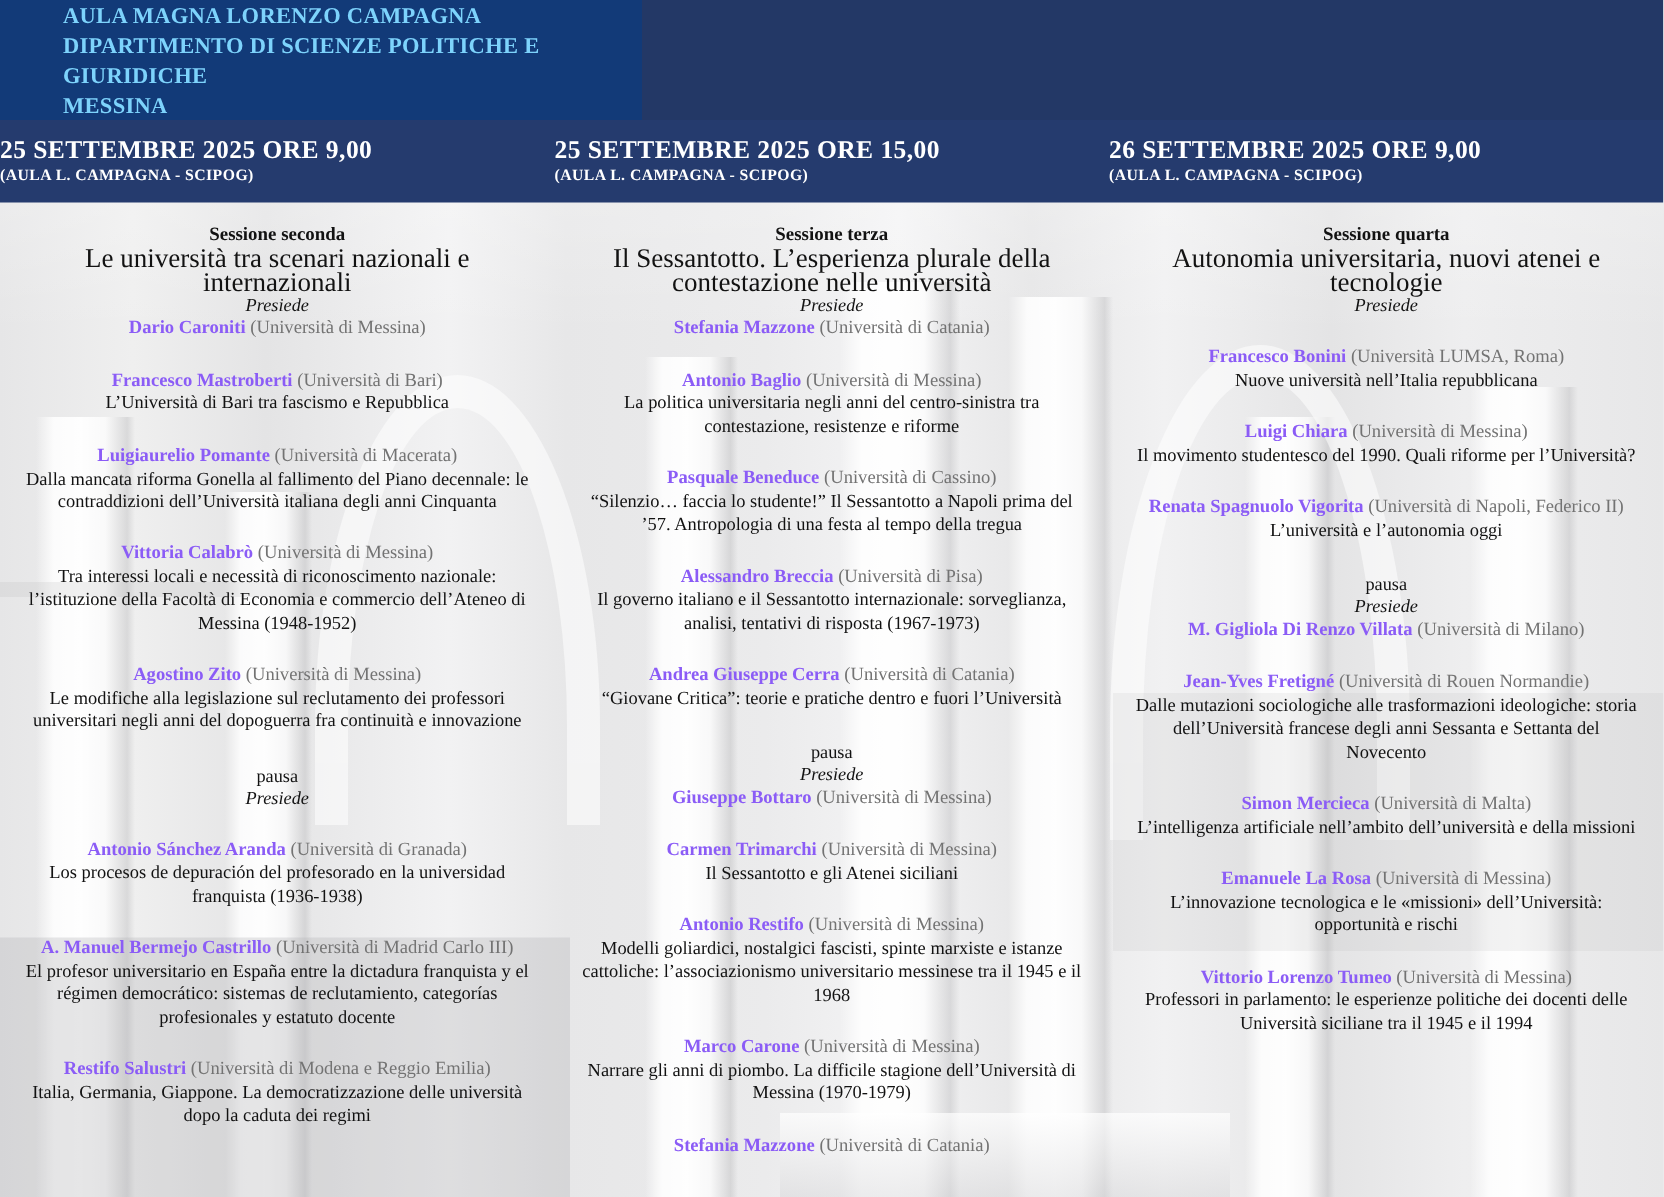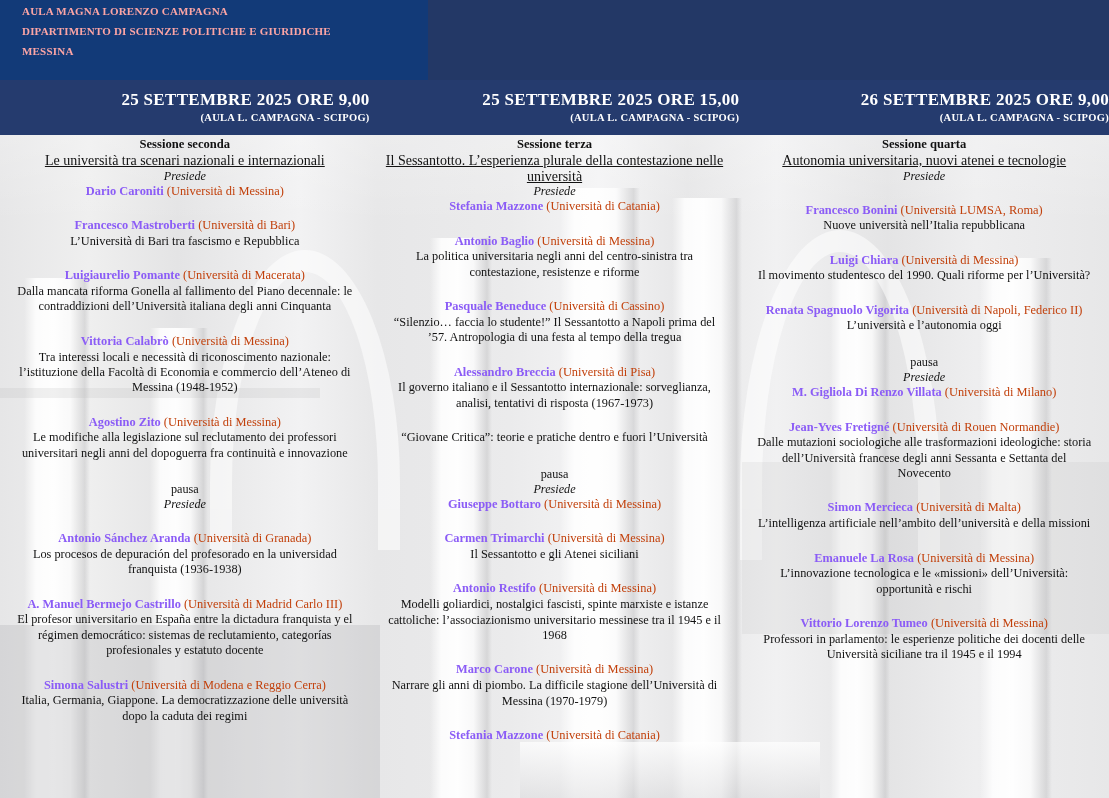--- a/index.html
+++ b/index.html
@@ -80,25 +80,26 @@
   #venue-box {
     position: absolute;
     left: 0; top: 0;
     width: 428px; height: 80px;
     background: #123a78;
     z-index: 3;
   }
 
   #venue-box .lines {
     padding: 1px 0 0 22px;
-    color: #fca5a5;
-    font-weight: bold;
-    font-size: 11px;
+    color: #7dd3fc;
+    font-weight: bold;
+    font-size: 15px;
     letter-spacing: .2px;
     line-height: 20px;
+    margin-left: 20px;
   }
 
   #header-band {
     position: absolute;
     left: 428px; top: 0;
     width: 681px; height: 80px;
     background: #233866;
     z-index: 2;
   }
 
@@ -107,21 +108,21 @@
     position: absolute;
     left: 0; top: 80px;
     width: 1109px; height: 55px;
     background: #253b6e;
     display: flex;
     z-index: 3;
   }
 
   .date-cell {
     flex: 1 1 0;
-    text-align: right;
+    text-align: left;
     color: #ffffff;
     padding-top: 9px;
   }
 
   .date-main {
     font-weight: bold;
     font-size: 17px;
     letter-spacing: .3px;
     line-height: 21px;
   }
@@ -129,44 +130,43 @@
   .date-sub {
     font-weight: bold;
     font-size: 10.5px;
     letter-spacing: .3px;
     line-height: 15px;
   }
 
   
   #columns {
     position: absolute;
-    left: 0; top: 123px;
+    left: 0; top: 135px;
     width: 1109px; height: 663px;
     display: flex;
     z-index: 2;
   }
 
   .program-col {
     flex: 1 1 0;
     padding: 13px 16px 0 16px;
     text-align: center;
     color: #121212;
   }
 
   .session-name {
     font-weight: bold;
     font-size: 12.6px;
     line-height: 16px;
   }
 
   .session-subtitle {
-    font-size: 14px;
+    font-size: 18px;
     line-height: 15.5px;
     margin-top: 1px;
-    text-decoration: underline;
   }
 
   .chair-block { }
 
   .presiede-label {
     font-style: italic;
     font-size: 12.2px;
     line-height: 15px;
   }
 
@@ -175,21 +175,21 @@
   .entry-head {
     font-size: 12.4px;
     line-height: 15.7px;
   }
 
   .speaker {
     font-weight: bold;
     color: #8b5cf6;
   }
 
-  .affil { color: #c2410c; }
+  .affil { color: #737373; }
 
   .entry-title {
     font-size: 12.3px;
     line-height: 15.4px;
   }
 
   .pausa {
     font-size: 12.2px;
     line-height: 15px;
     margin-top: 21px;
@@ -275,21 +275,21 @@
         </div>
         <div class="entry">
           <div class="entry-head"><span class="speaker">Antonio Sánchez Aranda</span> <span class="affil">(Università di Granada)</span></div>
           <div class="entry-title">Los procesos de depuración del profesorado en la universidad franquista (1936-1938)</div>
         </div>
         <div class="entry">
           <div class="entry-head"><span class="speaker">A. Manuel Bermejo Castrillo</span> <span class="affil">(Università di Madrid Carlo III)</span></div>
           <div class="entry-title">El profesor universitario en España entre la dictadura franquista y el régimen democrático: sistemas de reclutamiento, categorías profesionales y estatuto docente</div>
         </div>
         <div class="entry">
-          <div class="entry-head"><span class="speaker">Simona Salustri</span> <span class="affil">(Università di Modena e Reggio Cerra)</span></div>
+          <div class="entry-head"><span class="speaker">Restifo Salustri</span> <span class="affil">(Università di Modena e Reggio Emilia)</span></div>
           <div class="entry-title">Italia, Germania, Giappone. La democratizzazione delle università dopo la caduta dei regimi</div>
         </div>
       </div>
       <div class="program-col">
         <div class="session-name">Sessione terza</div>
         <div class="session-subtitle">Il Sessantotto. L’esperienza plurale della contestazione nelle università</div>
         <div class="chair-block">
           <div class="presiede-label">Presiede</div>
           <div class="entry-head"><span class="speaker">Stefania Mazzone</span> <span class="affil">(Università di Catania)</span></div>
         </div>
@@ -299,20 +299,21 @@
         </div>
         <div class="entry">
           <div class="entry-head"><span class="speaker">Pasquale Beneduce</span> <span class="affil">(Università di Cassino)</span></div>
           <div class="entry-title">“Silenzio… faccia lo studente!” Il Sessantotto a Napoli prima del ’57. Antropologia di una festa al tempo della tregua</div>
         </div>
         <div class="entry">
           <div class="entry-head"><span class="speaker">Alessandro Breccia</span> <span class="affil">(Università di Pisa)</span></div>
           <div class="entry-title">Il governo italiano e il Sessantotto internazionale: sorveglianza, analisi, tentativi di risposta (1967-1973)</div>
         </div>
         <div class="entry">
+          <div class="entry-head"><span class="speaker">Andrea Giuseppe Cerra</span> <span class="affil">(Università di Catania)</span></div>
           <div class="entry-title">“Giovane Critica”: teorie e pratiche dentro e fuori l’Università</div>
         </div>
         <div class="pausa">pausa</div>
         <div class="chair-block">
           <div class="presiede-label">Presiede</div>
           <div class="entry-head"><span class="speaker">Giuseppe Bottaro</span> <span class="affil">(Università di Messina)</span></div>
         </div>
         <div class="entry">
           <div class="entry-head"><span class="speaker">Carmen Trimarchi</span> <span class="affil">(Università di Messina)</span></div>
           <div class="entry-title">Il Sessantotto e gli Atenei siciliani</div>

